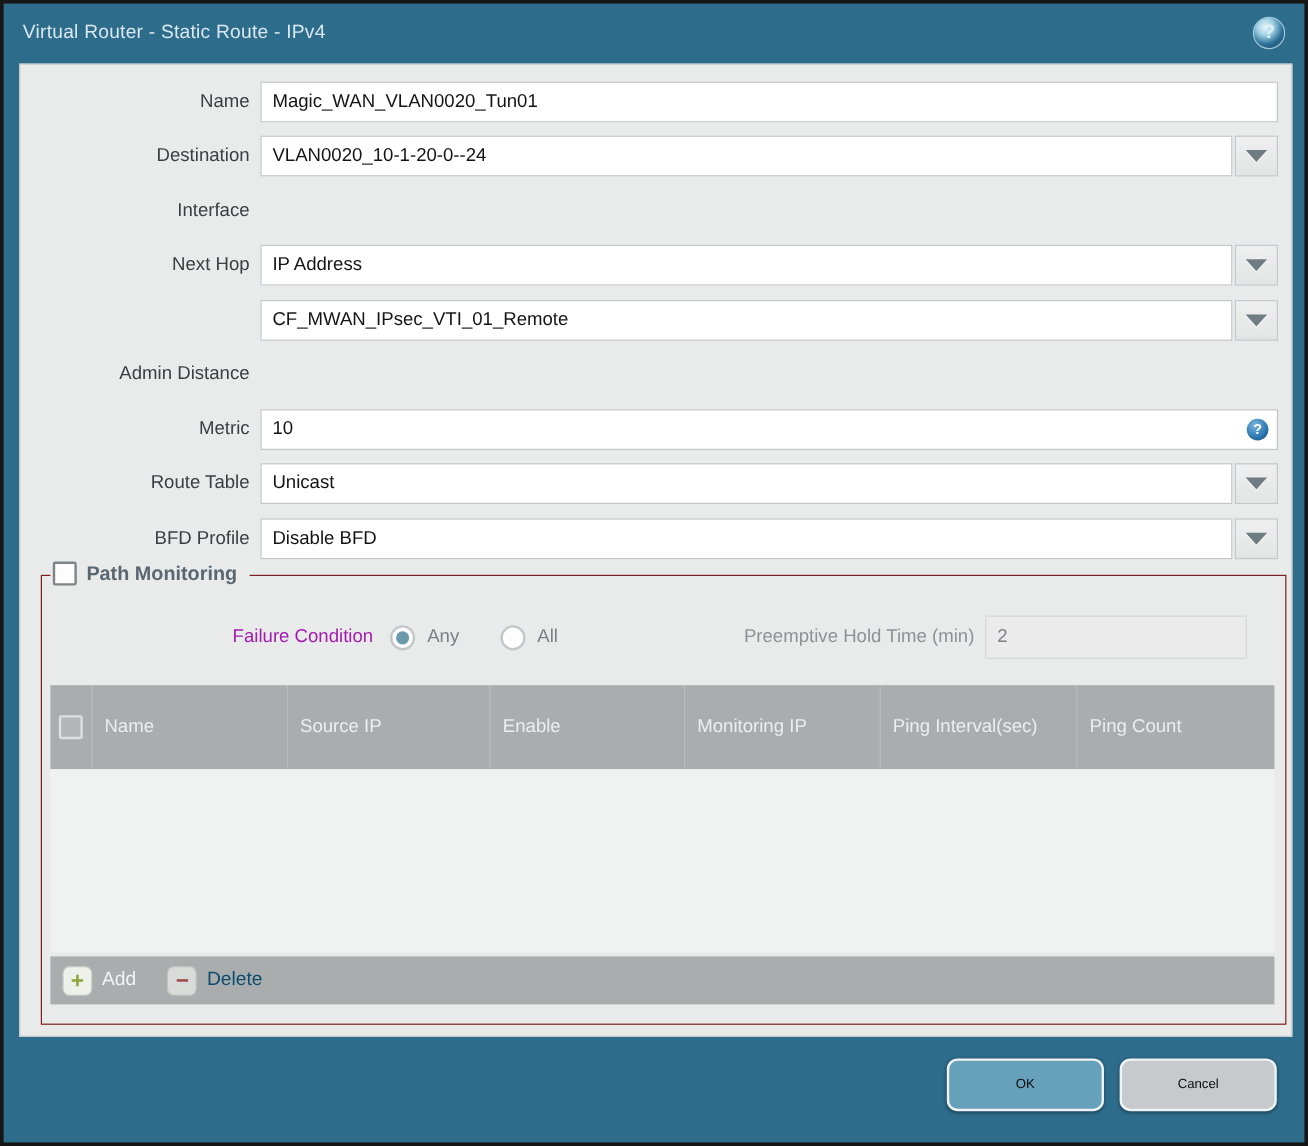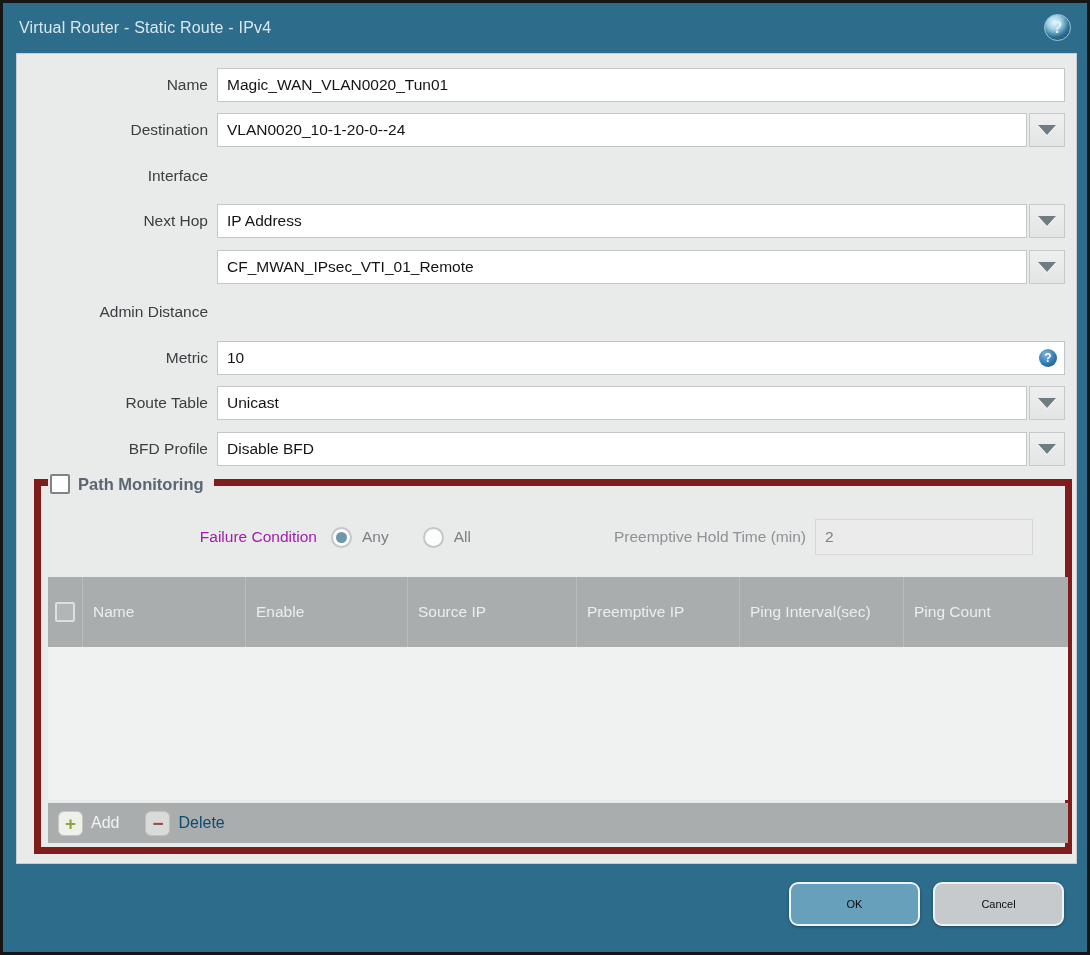--- a/index.html
+++ b/index.html
@@ -52,21 +52,21 @@
   }
   .info-icon {
     position:absolute; right:8px; top:8px; width:18px; height:18px; border-radius:50%;
     background:radial-gradient(circle at 38% 30%, #7db6dd 0%, #2f7cb5 55%, #14476e 100%);
     color:#fff; font-size:12px; font-weight:bold;
     display:flex; align-items:center; justify-content:center;
   }
   
   .group {
     position:absolute; left:17px; top:425px; width:1038px; height:375px;
-    border:7px solid #7f1d1d;
+    border:1px solid #7f1d1d;
   }
   .legend {
     position:absolute; left:7px; top:-12px; display:flex; align-items:center;
     background:#e9eaea; padding:0 10px 0 2px;
   }
   .cb {
     width:20px; height:20px; background:#fdfdfd; border:2px solid #7f8488;
     border-radius:2px; margin-right:8px; cursor:pointer;
   }
   .group-title { font-size:16.5px; font-weight:bold; color:#5a6772; }
@@ -230,23 +230,23 @@
           <input value="2" style="">
         </div>
       </div>
 
       <div class="ptable">
         <div class="thead">
           <div class="th th-cb">
             <div class="hcb"></div>
           </div>
           <div class="th" style="width:163px;">Name</div>
+          <div class="th" style="width:169px;">Source IP</div>
           <div class="th" style="width:162px;">Enable</div>
-          <div class="th" style="width:169px;">Source IP</div>
-          <div class="th" style="width:163px;">Preemptive IP</div>
+          <div class="th" style="width:163px;">Monitoring IP</div>
           <div class="th" style="width:164px;">Ping Interval(sec)</div>
           <div class="th" style="width:164px;">Ping Count</div>
         </div>
         <div class="tbody"></div>
         <div class="tfoot">
           <div class="abtn">
             <div class="mini-icon">
                 <span class="plus">+</span>
               </div>
             <div class="abtn-label">Add</div>

